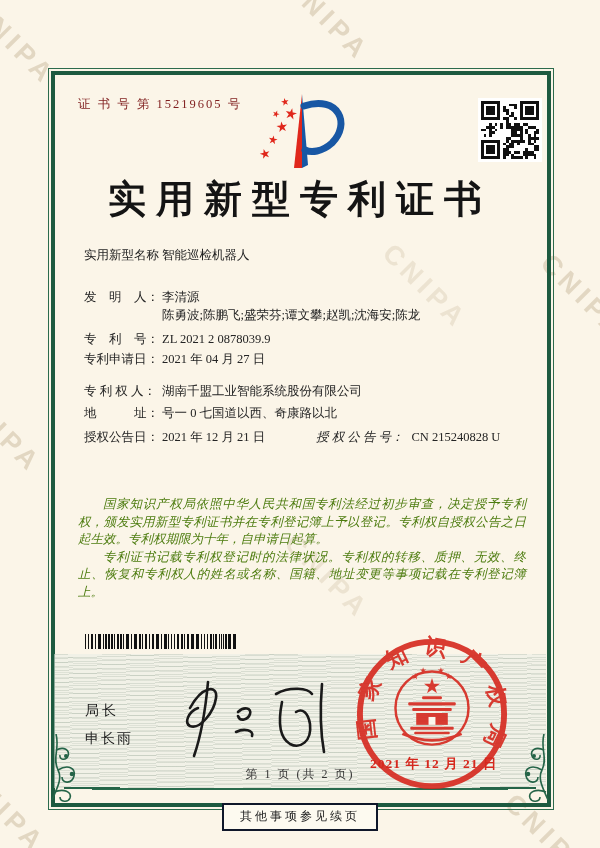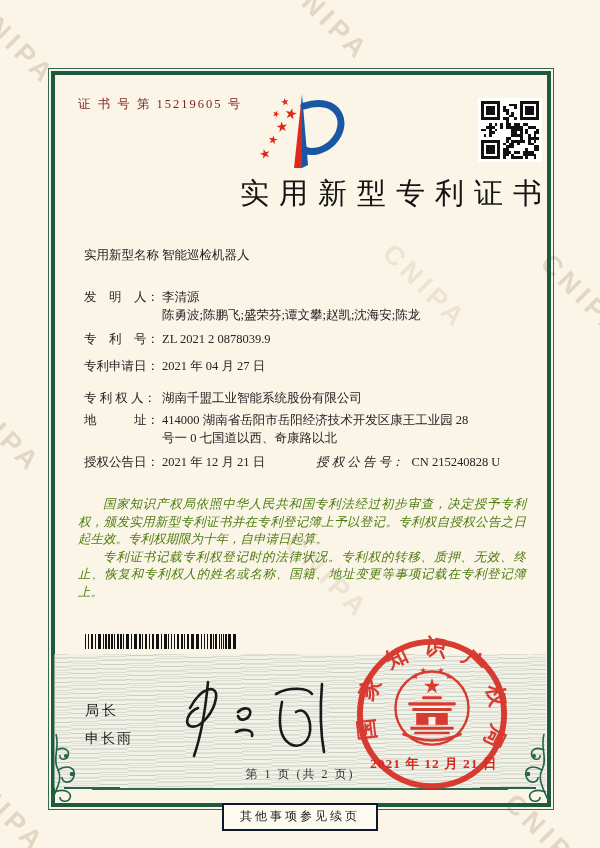--- a/index.html
+++ b/index.html
@@ -26,22 +26,22 @@
   .frame-inner{position:absolute;left:2px;top:2px;right:2px;bottom:2px;border:4px solid #1d5a40;}
 
   .content{position:absolute;left:48px;top:68px;width:504px;height:740px;z-index:3;color:#242424;}
 
   .cert-number{position:absolute;left:30px;top:28px;font-size:12.5px;letter-spacing:2px;color:#7f1d1d;}
 
   .logo{position:absolute;left:197px;top:22px;width:116px;height:82px;}
   .qr{position:absolute;left:430px;top:30px;width:64px;height:64px;}
 
   .title{
-    position:absolute;left:0;top:106px;width:100%;text-align:right;
-    font-size:29px;font-weight:400;letter-spacing:10px;color:#141414;
+    position:absolute;left:0;top:106px;width:100%;text-align:center;
+    font-size:38px;font-weight:700;letter-spacing:10px;color:#141414;
   }
 
   .fields{position:absolute;left:36px;top:178px;width:440px;font-size:12.5px;line-height:18px;}
   .frow{display:flex;}
   .flabel{width:78px;flex:none;white-space:nowrap;}
   .fvalue{flex:1;}
   .grantrow .flabel2{white-space:nowrap;margin-left:26px;font-style:italic;}
   .grantrow .fvalue1{flex:none;width:128px;}
 
   .paras{
@@ -357,36 +357,35 @@
         <div class="flabel">实用新型名称：</div>
         <div class="fvalue">智能巡检机器人</div>
       </div>
       <div class="frow" style="margin-bottom:6px;">
         <div class="flabel">发　明　人：</div>
         <div class="fvalue">
           <div>李清源</div>
           <div>陈勇波;陈鹏飞;盛荣芬;谭文攀;赵凯;沈海安;陈龙</div>
         </div>
       </div>
-      <div class="frow" style="margin-bottom:9px;">
+      <div class="frow" style="margin-bottom:2px;">
         <div class="flabel">专　利　号：</div>
         <div class="fvalue">ZL 2021 2 0878039.9</div>
       </div>
       <div class="frow" style="margin-bottom:14px;">
         <div class="flabel">专利申请日：</div>
         <div class="fvalue">2021 年 04 月 27 日</div>
       </div>
       <div class="frow" style="margin-bottom:4px;">
         <div class="flabel">专 利 权 人：</div>
         <div class="fvalue">湖南千盟工业智能系统股份有限公司</div>
       </div>
       <div class="frow" style="margin-bottom:6px;">
         <div class="flabel">地　　　址：</div>
         <div class="fvalue">
-          <div>414000 湖南省岳阳市岳阳经济技术开发区康王工业园 28</div>
           <div>号一 0 七国道以西、奇康路以北</div>
         </div>
       </div>
       <div class="frow grantrow">
         <div class="flabel">授权公告日：</div>
         <div class="fvalue fvalue1">2021 年 12 月 21 日</div>
         <div class="flabel2">授 权 公 告 号：</div>
         <div class="fvalue" style="margin-left:8px;">CN 215240828 U</div>
       </div>
     </div>

